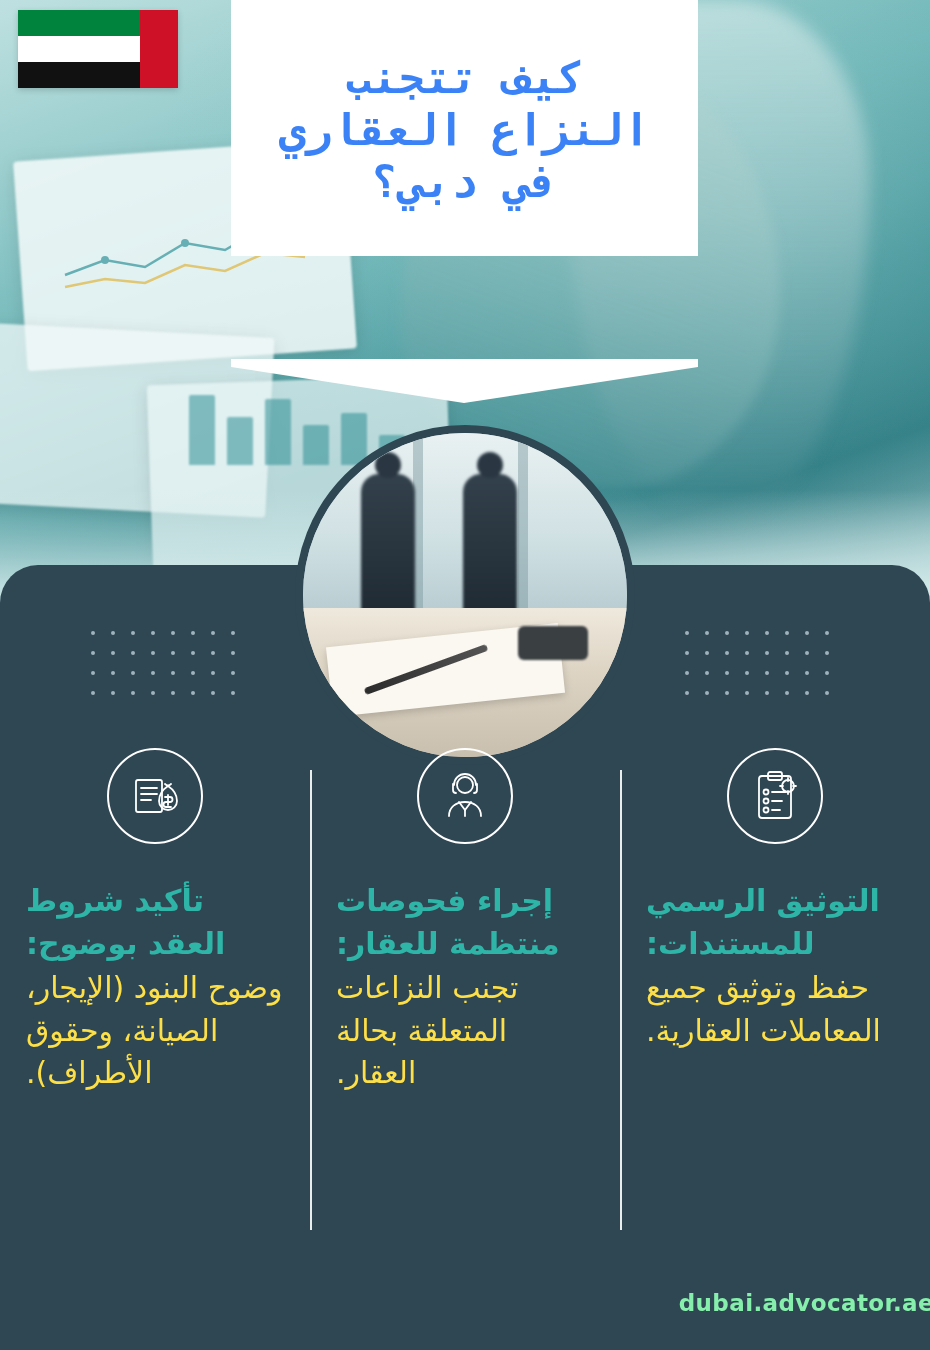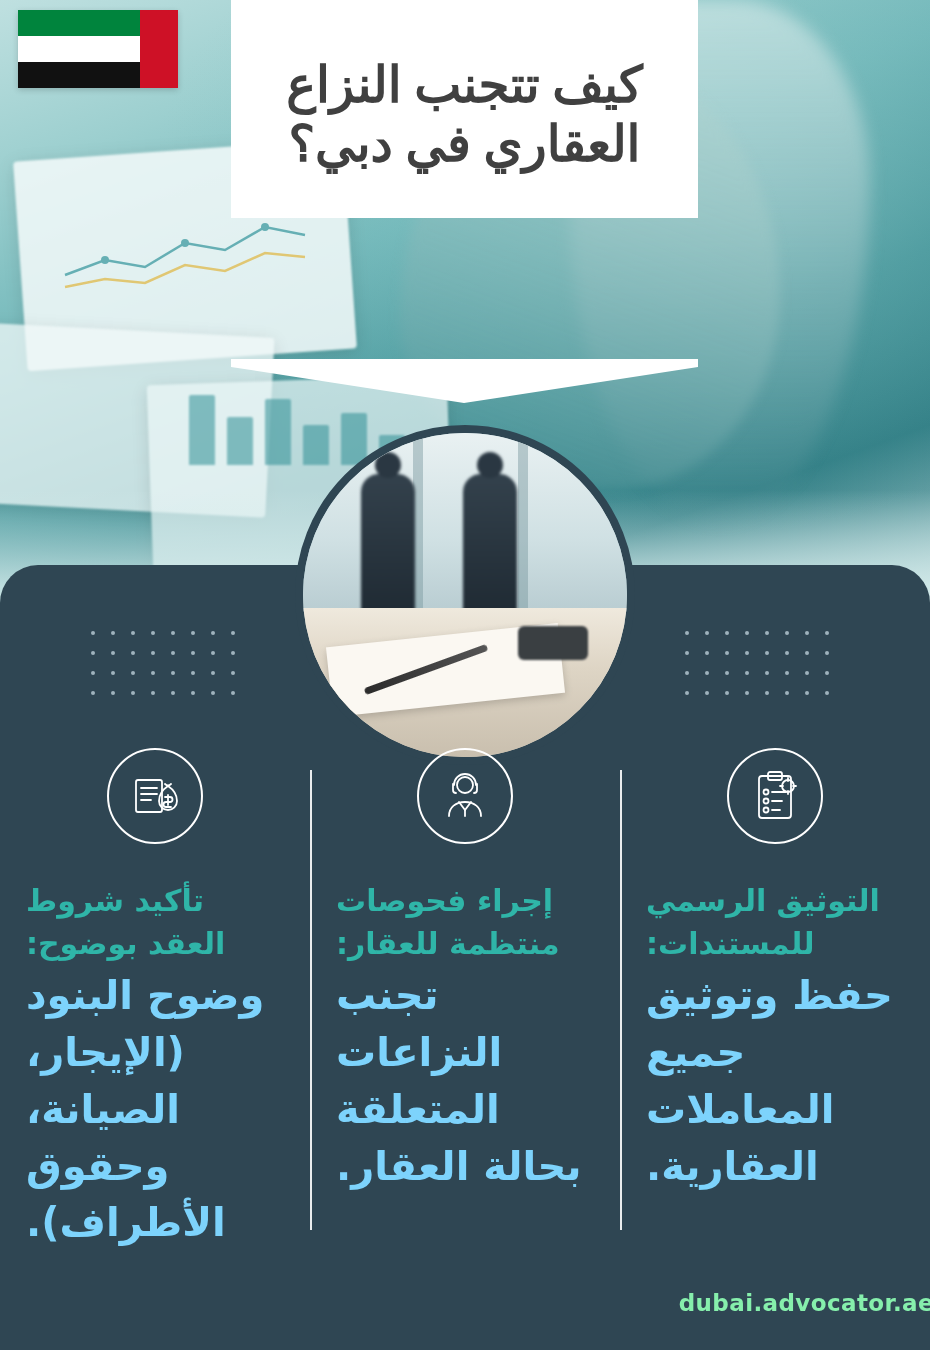--- a/index.html
+++ b/index.html
@@ -93,25 +93,25 @@
   .title-card {
     position: absolute;
     left: 231px; top: 0;
     width: 467px;
     background: #ffffff;
     padding: 56px 34px 44px;
     text-align: center;
     z-index: 6;
   }
   .title-card h1 {
-    font-family: Liberation Serif, serif;
+    font-family: Liberation Mono, monospace;
     font-weight: bold;
-    font-size: 50px;
+    font-size: 44px;
     line-height: 1.18;
-    color: #404040;
+    color: #3b82f6;
     letter-spacing: 0px;
   }
   .title-notch {
     position: absolute;
     left: 231px; top: 359px;
     width: 467px; height: 44px;
     z-index: 5;
   }
   .title-notch svg { display: block; }
 
@@ -219,24 +219,24 @@
   .icon-circle svg { display: block; }
 
   .col h2 {
     font-size: 30px;
     line-height: 1.42;
     font-weight: bold;
     color: #2fb5a8;
     margin-bottom: 2px;
   }
   .col p {
-    font-size: 40px;
+    font-size: 30px;
     line-height: 1.42;
-    font-weight: bold;
-    color: #7dd3fc;
+    font-weight: normal;
+    color: #fde047;
   }
 
   
   .footer {
     position: absolute;
     left: 4px; bottom: 34px;
     width: 930px;
     text-align: right;
     color: #86efac;
     font-size: 23px;

